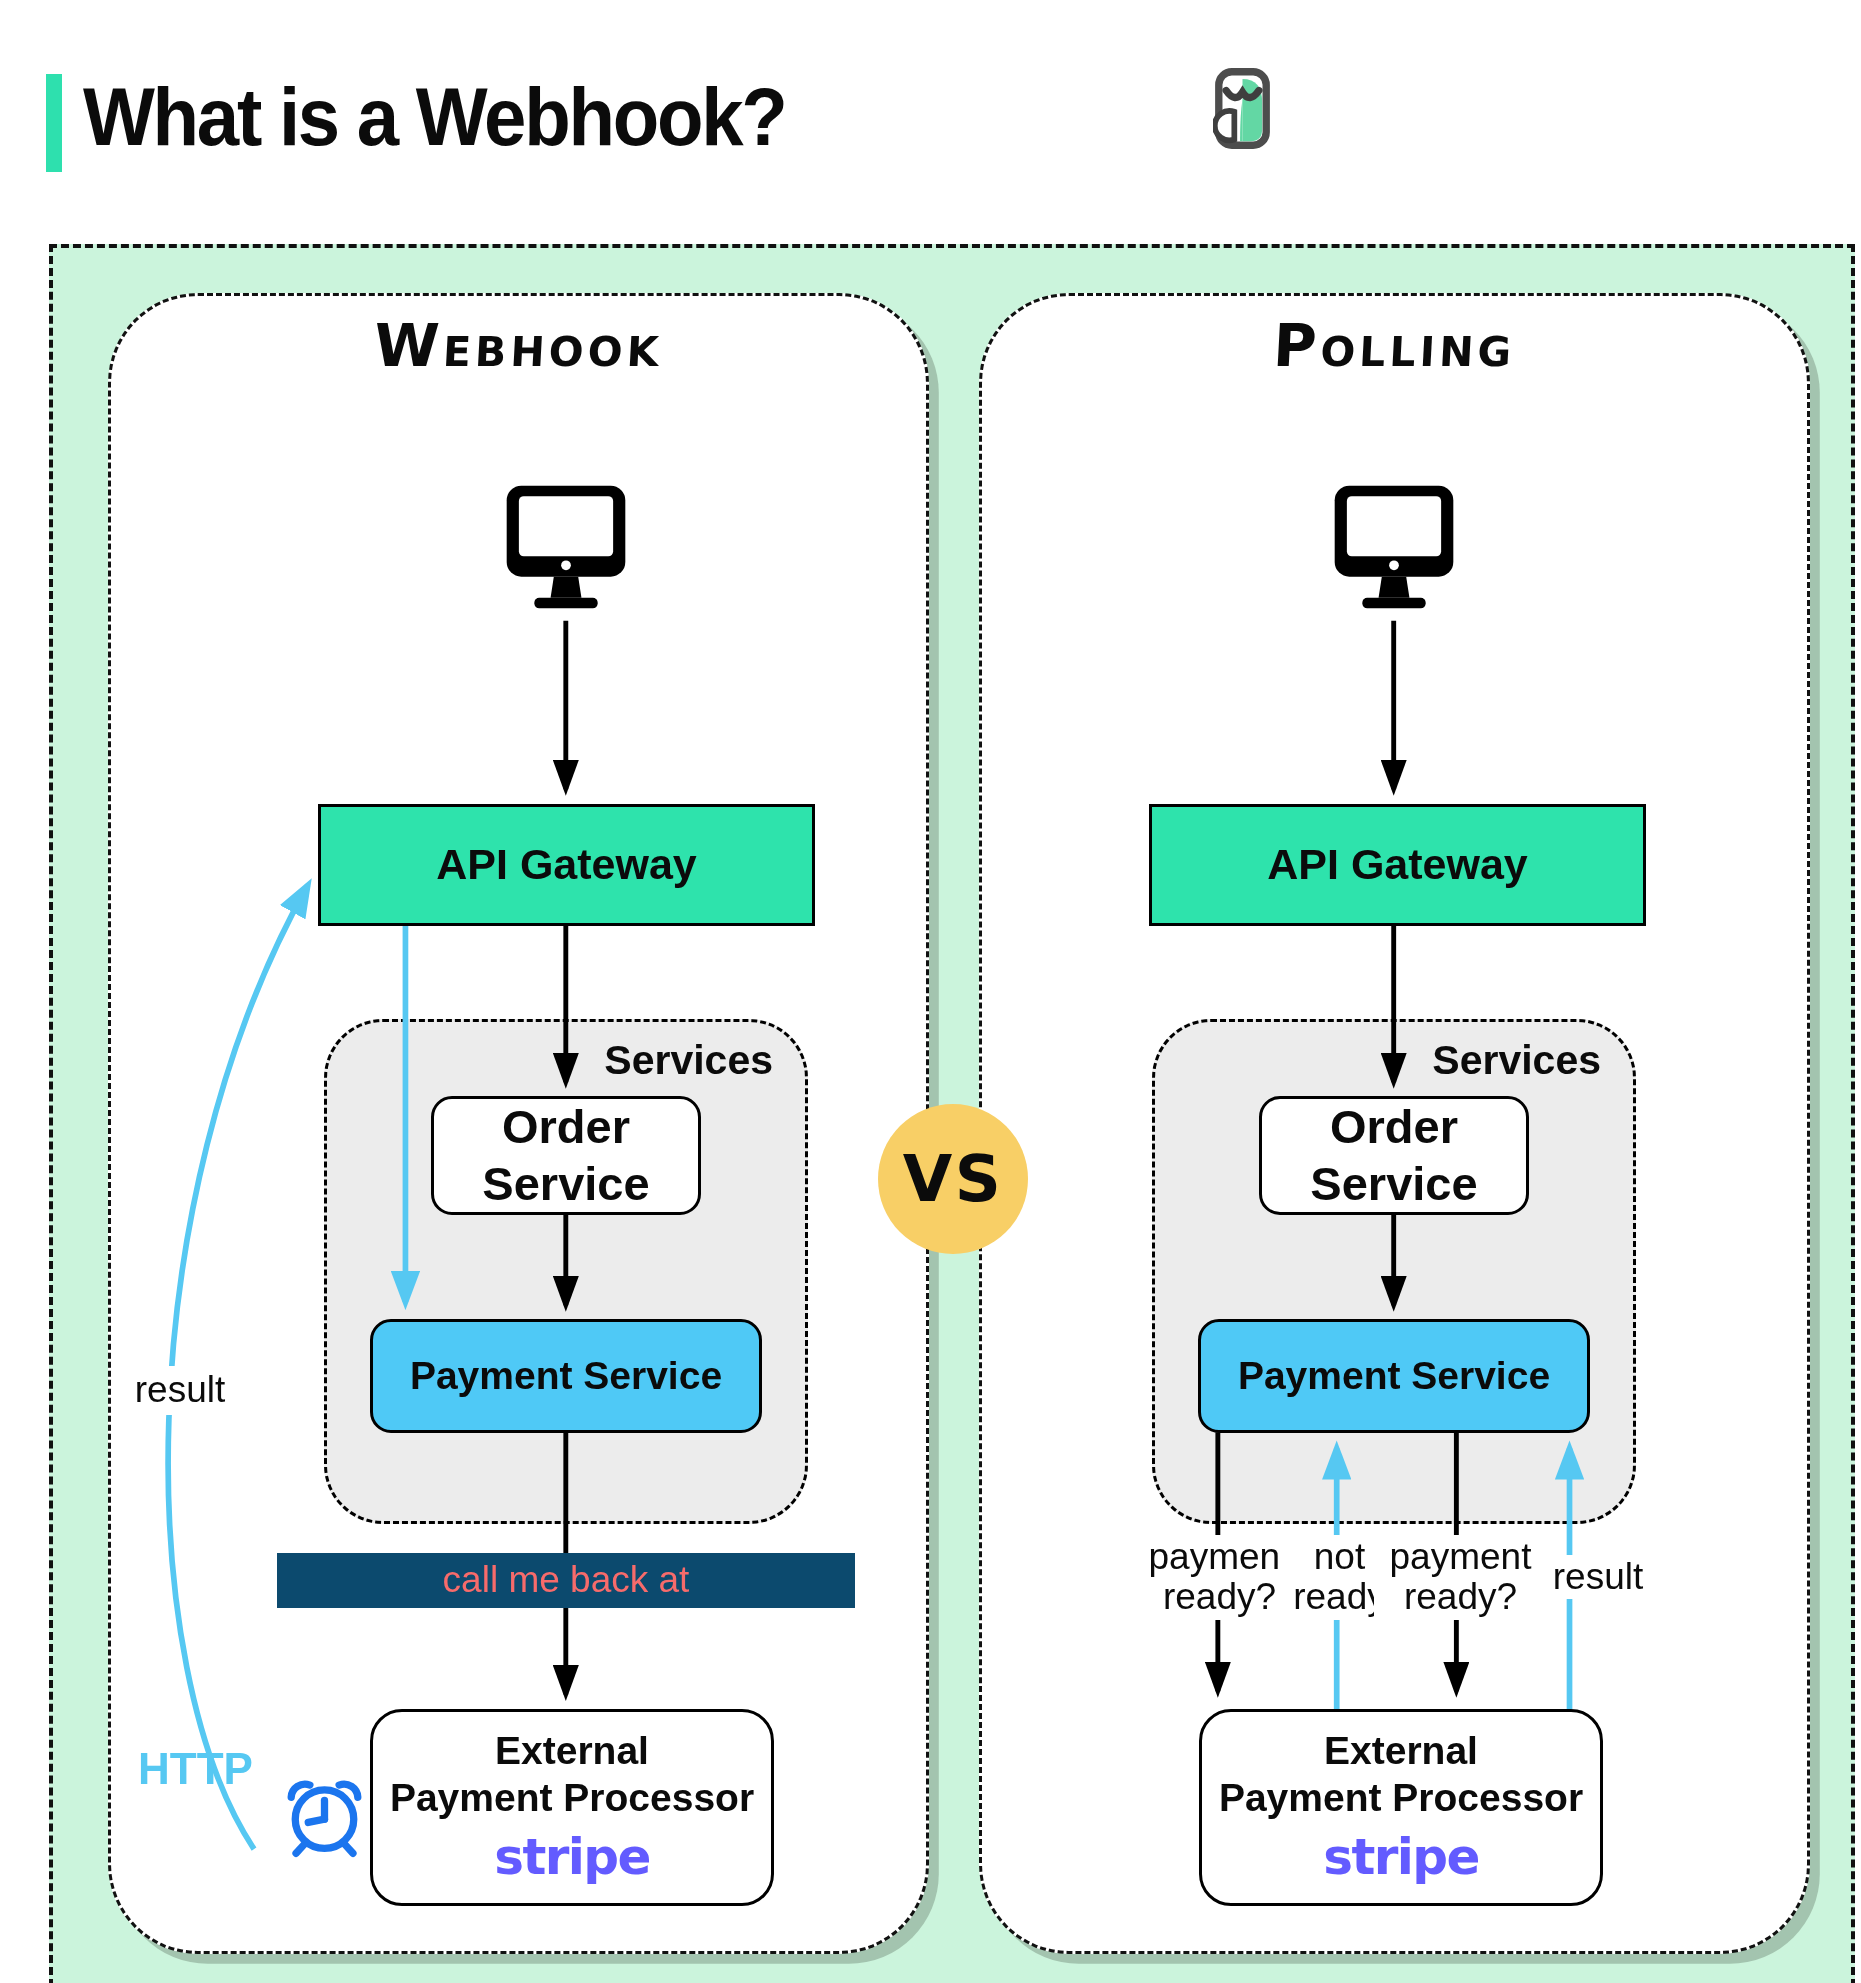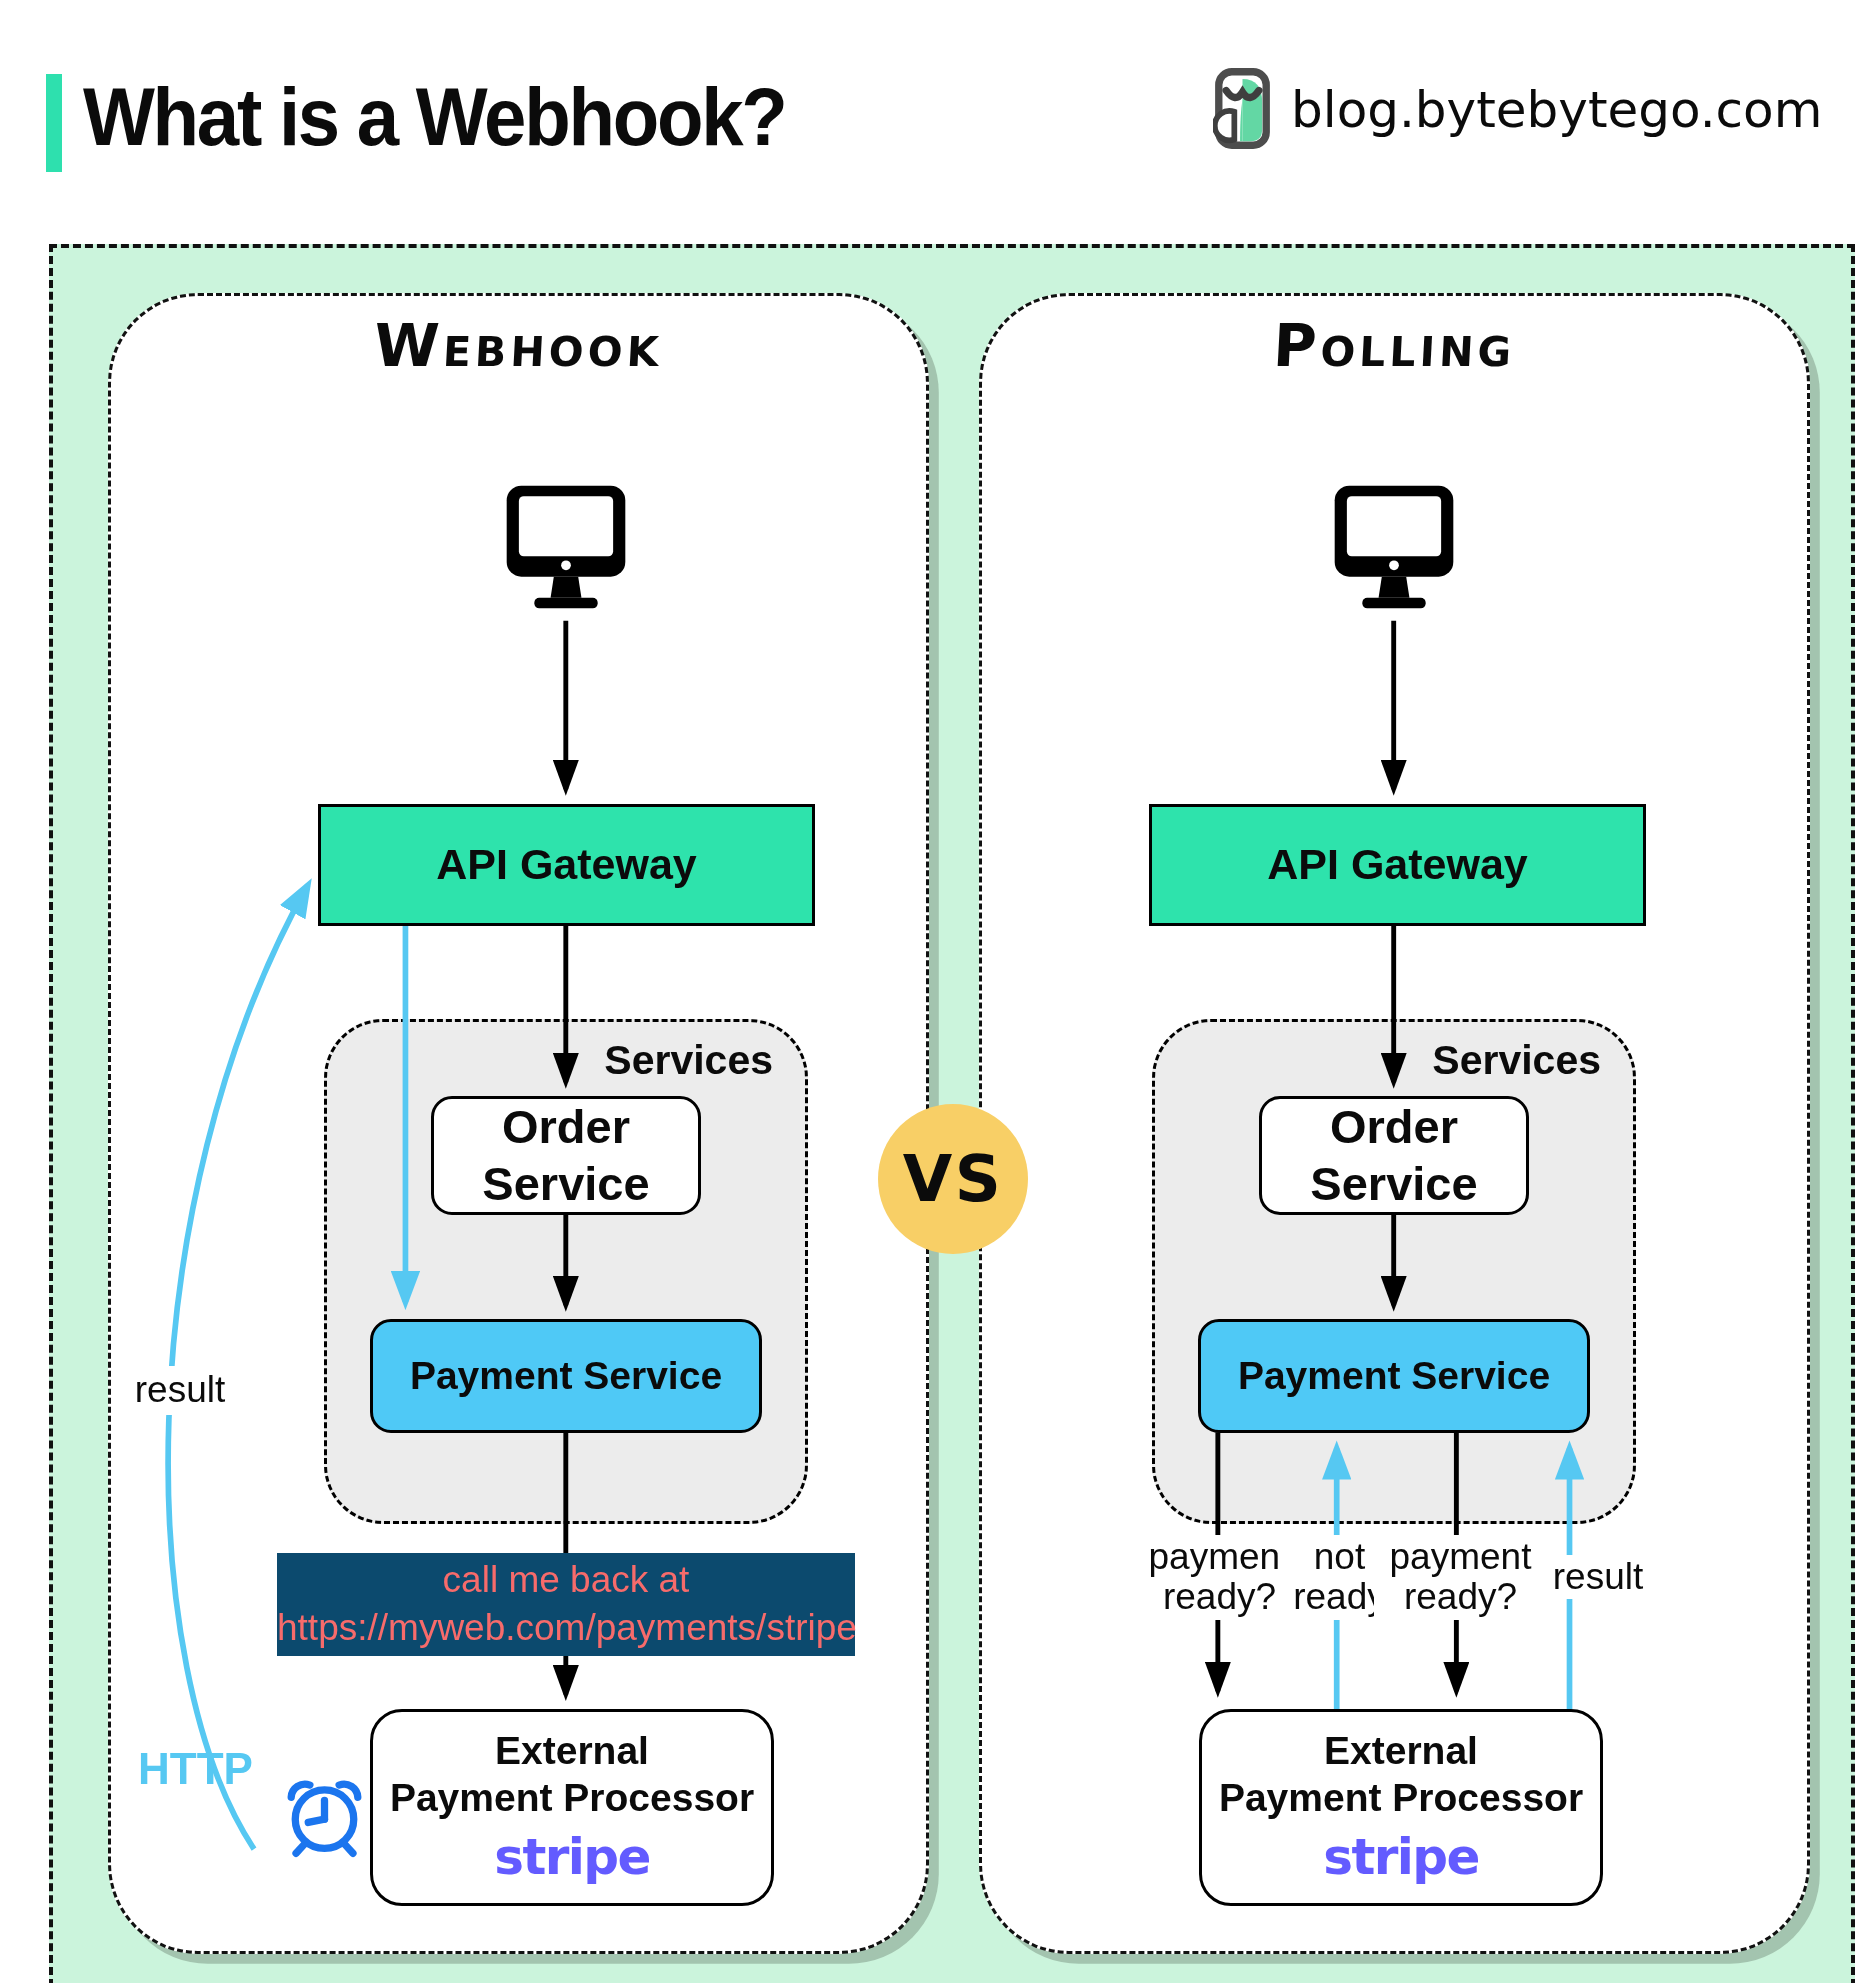--- a/index.html
+++ b/index.html
@@ -83,21 +83,20 @@
   <div class="abs accent-bar"></div>
   <div class="abs page-title">What is a Webhook?</div>
 
   <svg class="abs logo icon" viewBox="0 0 72 104">
     <rect x="7" y="7" width="58" height="90" rx="16" fill="#fff" stroke="#4d4d4d" stroke-width="9"></rect>
     <path d="M36 16 Q60 16 60 44 L60 78 Q60 92 46 92 L36 92 Z" fill="#63D7A4"></path>
     <path d="M36 40 Q36 92 36 92 L33 92 Q33 60 36 40 Z" fill="#63D7A4"></path>
     <path d="M16 30 Q27 46 36 32 Q45 46 56 30" fill="none" stroke="#3f3f3f" stroke-width="9" stroke-linecap="round"></path>
     <path d="M26 56 A18 18 0 1 0 26 90 Z" fill="#fff" stroke="#3f3f3f" stroke-width="7"></path>
   </svg>
-  <div class="abs site">blog.bytebytego.com</div>
 
   <div class="abs outer"></div>
 
   <div class="abs panel panel-left"></div>
   <div class="abs panel panel-right"></div>
 
   <div class="abs panel-title pt-left">Webhook</div>
   <div class="abs panel-title pt-right">Polling</div>
 
   <div class="abs services sv-l"></div>
@@ -173,21 +172,20 @@
     <span>Payment Service</span>
   </div>
   <div class="abs box external ext-r">
     <span>External</span>
     <span>Payment Processor</span>
     <span class="brand">stripe</span>
   </div>
 
   <div class="abs note note-red">
     <div>call me back at</div>
-    <div>https://myweb.com/payments/stripe</div>
   </div>
   <div class="abs note result-l">result</div>
   <div class="abs note http">HTTP</div>
 
   <svg class="abs icon" style="left:279px;top:1744px;" width="91" height="91" viewBox="0 0 112 112">
     <g fill="none" stroke="var(--clock-blue,#1B75EE)" stroke-width="9" stroke-linecap="round">
       <circle cx="56" cy="63" r="36"></circle>
       <path d="M56 63 L56 40"></path>
       <path d="M56 63 L36 67"></path>
       <path d="M38 21 A17 17 0 0 0 15 36"></path>

